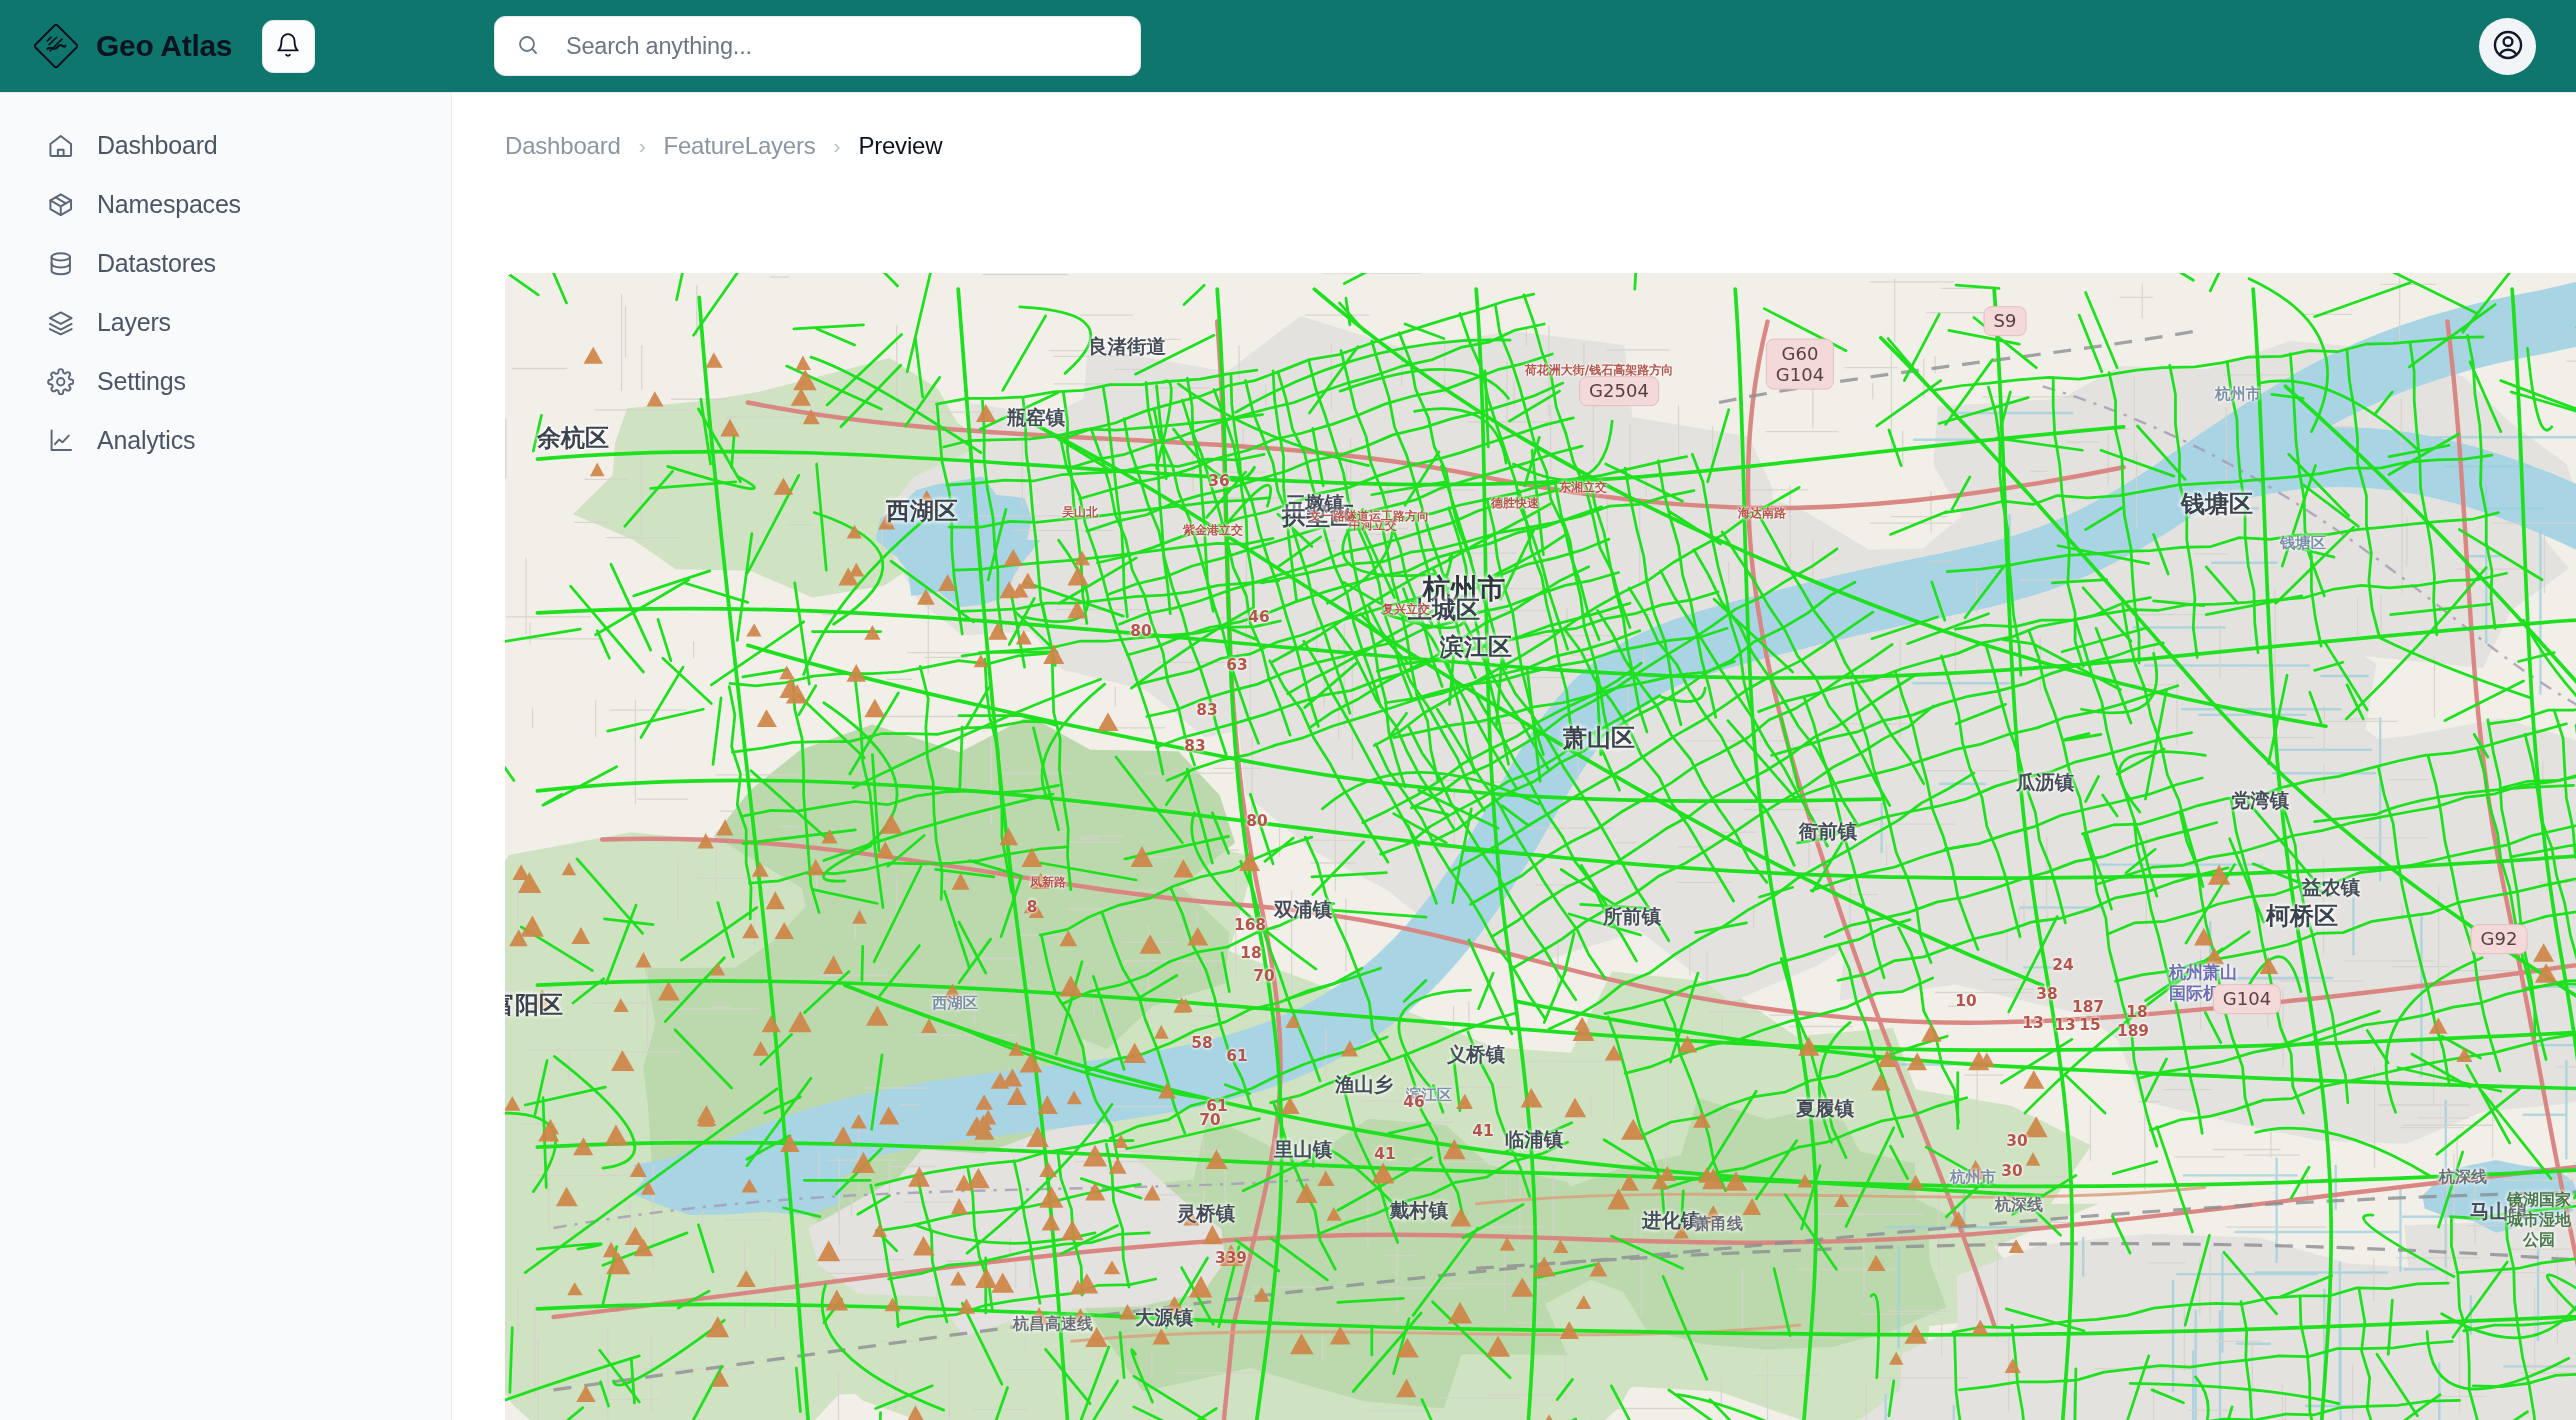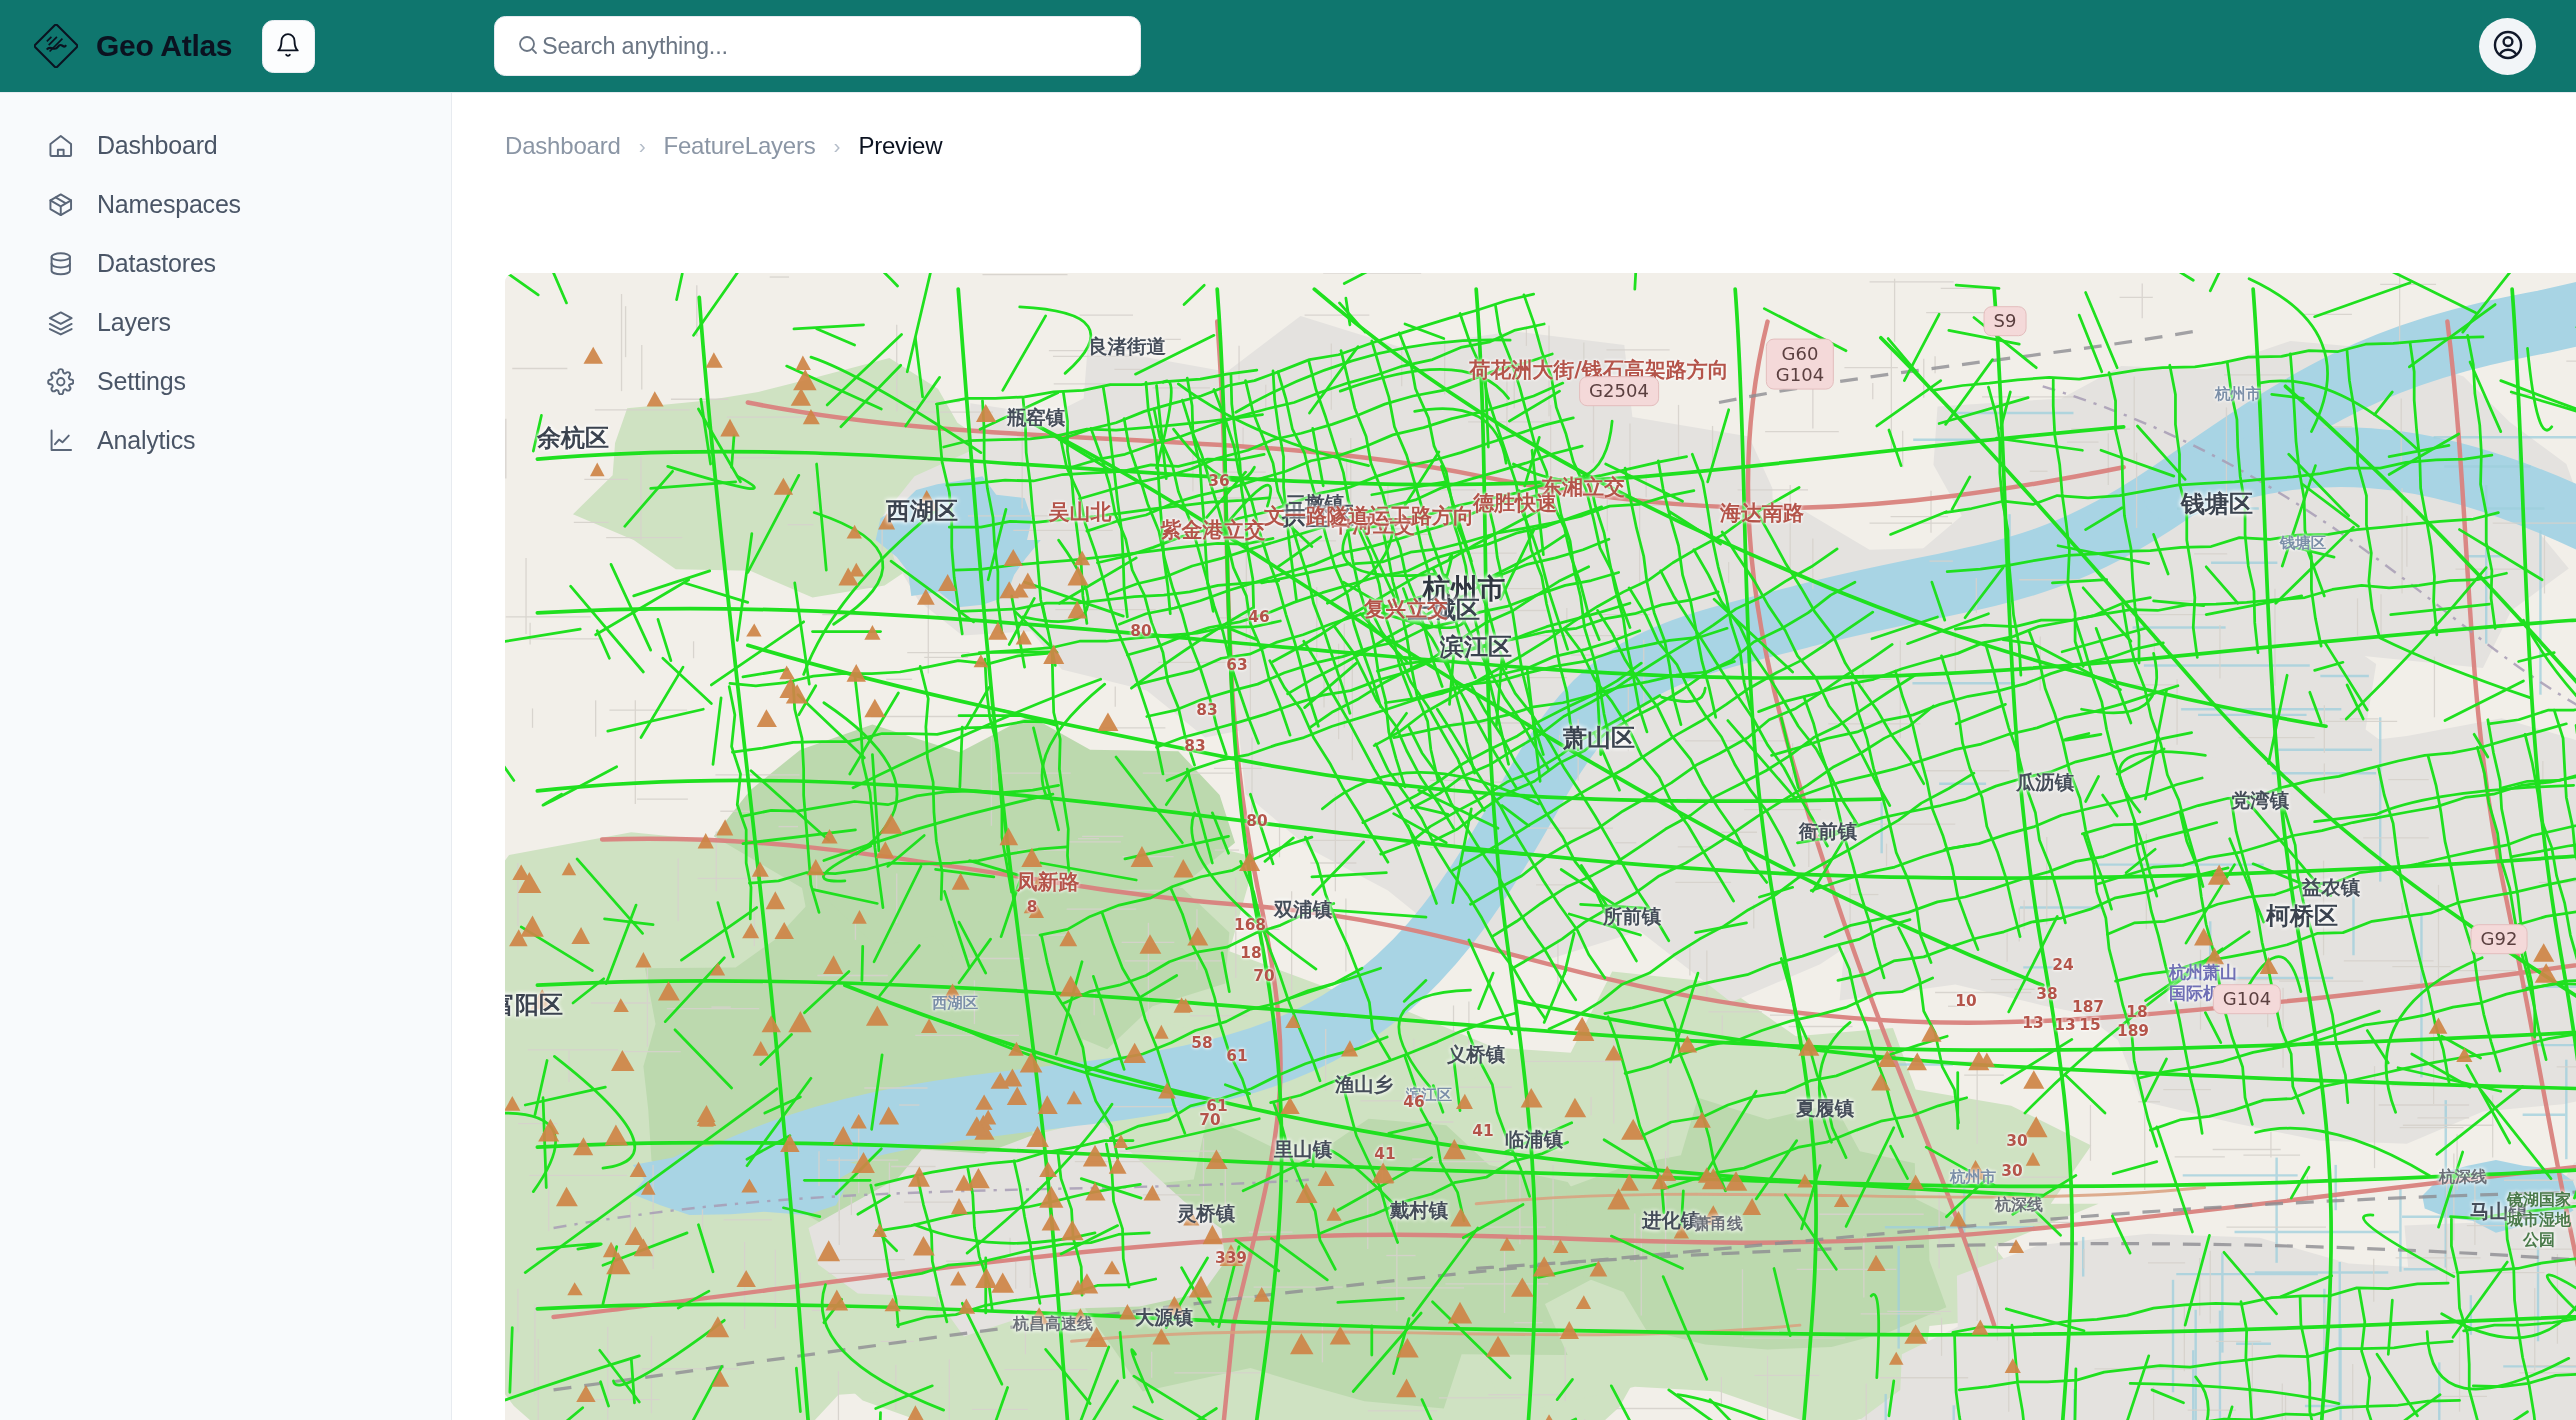--- a/index.html
+++ b/index.html
@@ -39,21 +39,21 @@
   .topbar-right {
     flex: 1; display: flex; align-items: center;
     padding-left: 42px; padding-right: 40px; height: 100%;
   }
   .search-box {
     width: 647px; height: 60px;
     background: #ffffff;
     border: 1.6px solid #e6eaef;
     border-radius: 11.3px;
     display: flex; align-items: center;
-    gap: 2px; padding: 0 21px;
+    gap: 26px; padding: 0 21px;
     cursor: text;
   }
   .search-placeholder {
     font-size: 23.5px; color: #6b7684; letter-spacing: -0.2px;
     white-space: nowrap;
   }
   .avatar-btn {
     margin-left: auto;
     width: 57px; height: 57px; border-radius: 50%;
     background: #f2f5f8;
@@ -110,21 +110,21 @@
     white-space: nowrap;
     pointer-events: none;
     font-family: "DejaVu Sans", sans-serif;
   }
   .lb-city    { font-size: 27.5px; color: #2f3640; font-weight: 700;
                 text-shadow: 0 0 4.9px #fff, 0 0 4.9px #fff, 0 0 3.2px #fff; }
   .lb-district{ font-size: 24px; color: #3b434f; font-weight: 700;
                 text-shadow: 0 0 4.9px #fff, 0 0 4.9px #fff, 0 0 3.2px #fff; }
   .lb-town    { font-size: 19.4px; color: #454d59; font-weight: 700;
                 text-shadow: 0 0 4px #fff, 0 0 4px #fff; }
-  .lb-road    { font-size: 21px; color: #b4544a; font-weight: 700;
+  .lb-road    { font-size: 12px; color: #b4544a; font-weight: 700;
                 text-shadow: 0 0 3.2px #fff, 0 0 3.2px #fff; }
   .lb-num     { font-size: 15.4px; color: #b4544a; font-weight: 700;
                 text-shadow: 0 0 3.2px #fff, 0 0 3.2px #fff; }
   .lb-air     { font-size: 17px; color: #6f6fb5; font-weight: 700; text-align:center;
                 line-height: 1.25;
                 text-shadow: 0 0 4px #fff, 0 0 4px #fff; }
   .lb-park    { font-size: 16px; color: #4a7a4a; font-weight: 700; text-align:center;
                 line-height: 1.25;
                 text-shadow: 0 0 4px #fff, 0 0 4px #fff; }
   .lb-rail    { font-size: 16px; color: #6b7078; font-weight: 700;

